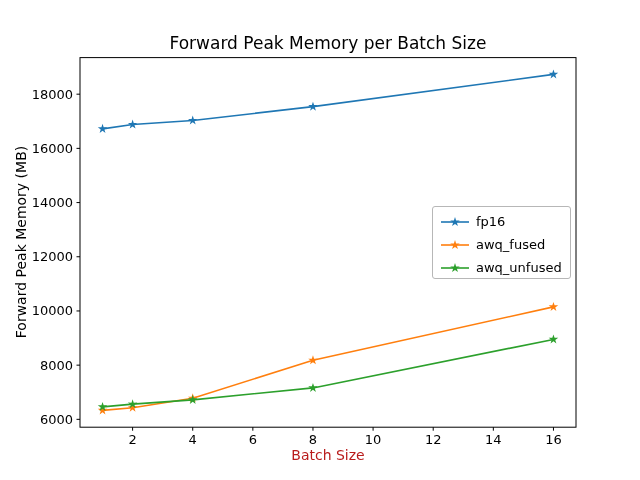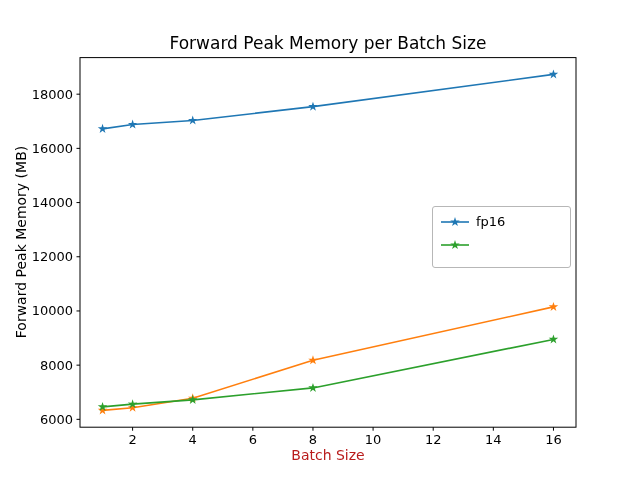--- a/index.html
+++ b/index.html
@@ -36,21 +36,21 @@
   svg{position:absolute;left:0;top:0;}
   svg text{font-family:"DejaVu Sans", sans-serif;font-size:13px;fill:#000;}
   .legend{
     position:absolute;
     left:432px;top:206px;
     width:139px;
     box-sizing:border-box;
     background:#ffffff;
     border:1px solid #b7b7b7;
     border-radius:3px;
-    padding:6px 8px 14px 7px;
+    padding:6px 8px 2px 7px;
     display:flex;flex-direction:column;gap:6px;
   }
   .legend-entry{display:flex;align-items:center;gap:6px;height:17px;}
   .legend-entry svg{position:static;flex:0 0 auto;}
   .legend-label{font-size:13px;color:#000;line-height:17px;}
 </style>
 </head>
 <body>
 
 <div class="figure">
@@ -111,18 +111,26 @@
   <div class="legend" id="legend">
       <div class="legend-entry">
         <svg width="30" height="14">
           <line x1="1" y1="7" x2="29" y2="7" stroke="#1f77b4" stroke-width="1.6"></line>
           <polygon points="15.00,2.00 16.12,5.46 19.76,5.45 16.81,7.59 17.94,11.05 15.00,8.90 12.06,11.05 13.19,7.59 10.24,5.45 13.88,5.46" fill="#1f77b4"></polygon>
         </svg>
         <span class="legend-label">fp16</span>
       </div>
       <div class="legend-entry">
         <svg width="30" height="14">
+          <line x1="1" y1="7" x2="29" y2="7" stroke="#ff7f0e" stroke-width="1.6"></line>
+          <polygon points="15.00,2.00 16.12,5.46 19.76,5.45 16.81,7.59 17.94,11.05 15.00,8.90 12.06,11.05 13.19,7.59 10.24,5.45 13.88,5.46" fill="#ff7f0e"></polygon>
+        </svg>
+        <span class="legend-label">awq_fused</span>
+      </div>
+      <div class="legend-entry">
+        <svg width="30" height="14">
           <line x1="1" y1="7" x2="29" y2="7" stroke="#2ca02c" stroke-width="1.6"></line>
           <polygon points="15.00,2.00 16.12,5.46 19.76,5.45 16.81,7.59 17.94,11.05 15.00,8.90 12.06,11.05 13.19,7.59 10.24,5.45 13.88,5.46" fill="#2ca02c"></polygon>
         </svg>
+        <span class="legend-label">awq_unfused</span>
       </div>
     </div>
 </div>
 
 </body></html>

